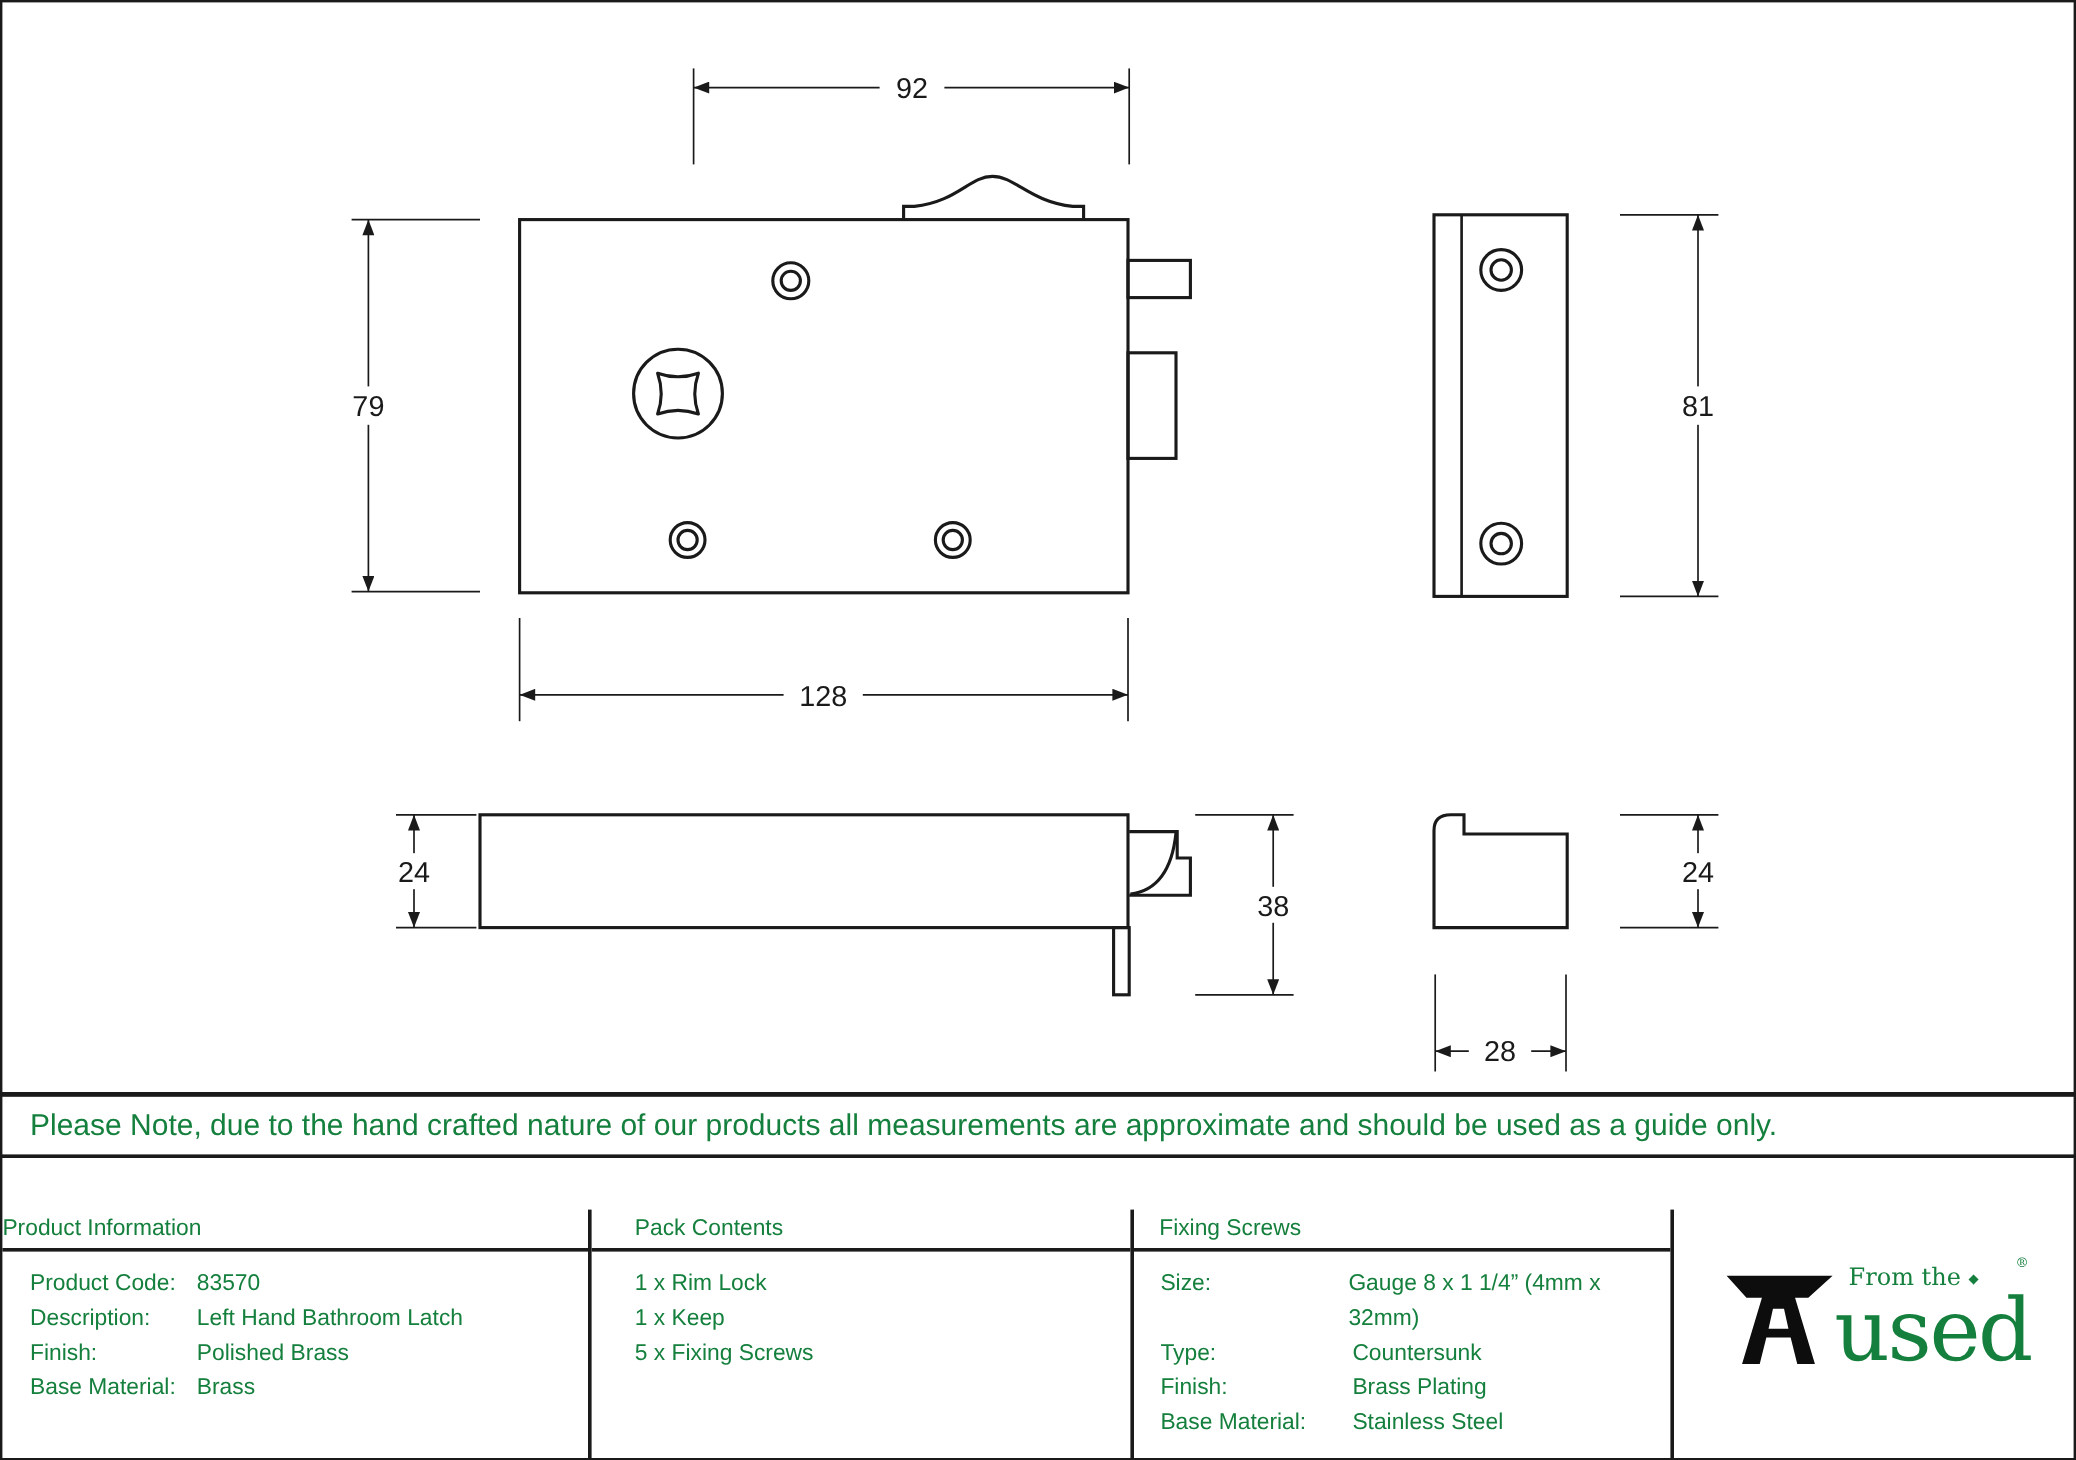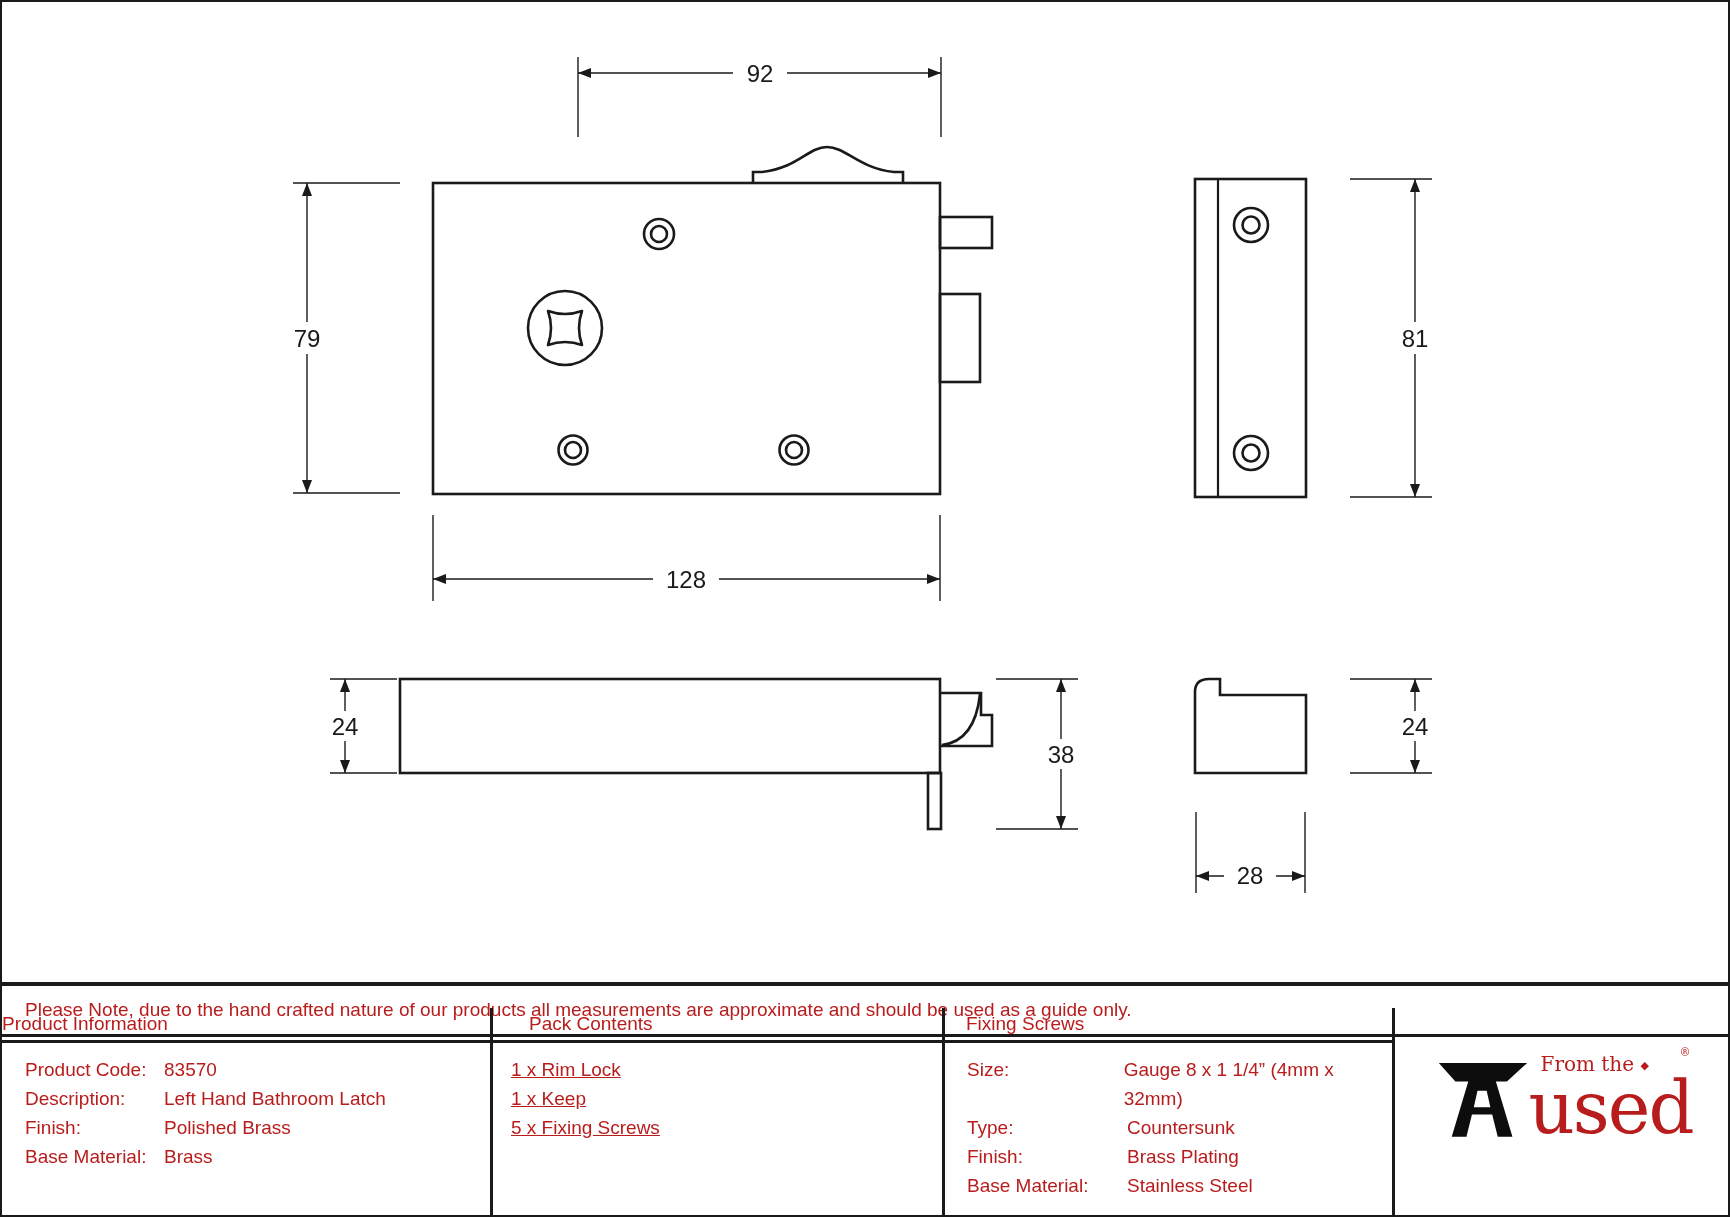--- a/index.html
+++ b/index.html
@@ -1,27 +1,27 @@
 <!DOCTYPE html>
 <html><head>
 <meta charset="utf-8">
 <style>
   html,body{margin:0;padding:0;background:#e8e8e8;}
   #sheet{
     position:relative;width:1730px;height:1217px;background:#ffffff;
-    font-family:"Liberation Sans",sans-serif;color:#b91c1c;overflow:hidden;
+    font-family:"Liberation Sans",sans-serif;color:#15803d;overflow:hidden;
   }
   #frame{position:absolute;inset:0;border:2px solid #1a1a1a;pointer-events:none;}
   #drawing-svg{position:absolute;top:0;left:0;}
 
   
   .note-row{
-    position:absolute;left:0;right:0;top:982px;height:55px;box-sizing:border-box;
+    position:absolute;left:0;right:0;top:910px;height:55px;box-sizing:border-box;
     border-top:4px solid #1a1a1a;border-bottom:3px solid #1a1a1a;
-    display:flex;align-items:center;padding-left:25px;font-size:19px;
+    display:flex;align-items:center;padding-left:25px;font-size:25px;
   }
 
   
   .spec-table{
     position:absolute;left:2px;right:2px;top:1008px;bottom:2px;
     display:flex;box-sizing:border-box;
   }
   .col{box-sizing:border-box;position:relative;}
   .col1{width:491px;border-right:3px solid #1a1a1a;}
   .col2{width:452px;border-right:3px solid #1a1a1a;}
@@ -31,21 +31,21 @@
     height:35px;box-sizing:border-box;border-bottom:3px solid #1a1a1a;
     display:flex;align-items:center;font-size:19px;
   }
   .col1 .col-header{}
   .col2 .col-header{padding-left:36px;}
   .col3 .col-header{padding-left:21px;}
   .col-body{padding-top:12px;font-size:19px;line-height:29px;}
   .kv{display:flex;gap:12px;}
   .col1 .kv .k{width:150px;padding-left:23px;box-sizing:border-box;}
   .col3 .kv .k{width:170px;padding-left:22px;box-sizing:border-box;}
-  .col2 .col-body{padding-left:18px;text-decoration:underline;}
+  .col2 .col-body{padding-left:36px;}
 
   
   .logo-box{position:absolute;top:42px;left:50%;transform:translateX(-50%);width:250px;height:110px;}
   .logo-anvil{position:absolute;left:0;top:2px;}
   .logo-word{
     position:absolute;left:92px;top:22px;font-family:"DejaVu Serif","Liberation Serif",serif;
     font-size:72px;line-height:72px;letter-spacing:-2px;
   }
   .logo-fromthe{
     position:absolute;left:104px;top:2px;font-family:"DejaVu Serif","Liberation Serif",serif;

